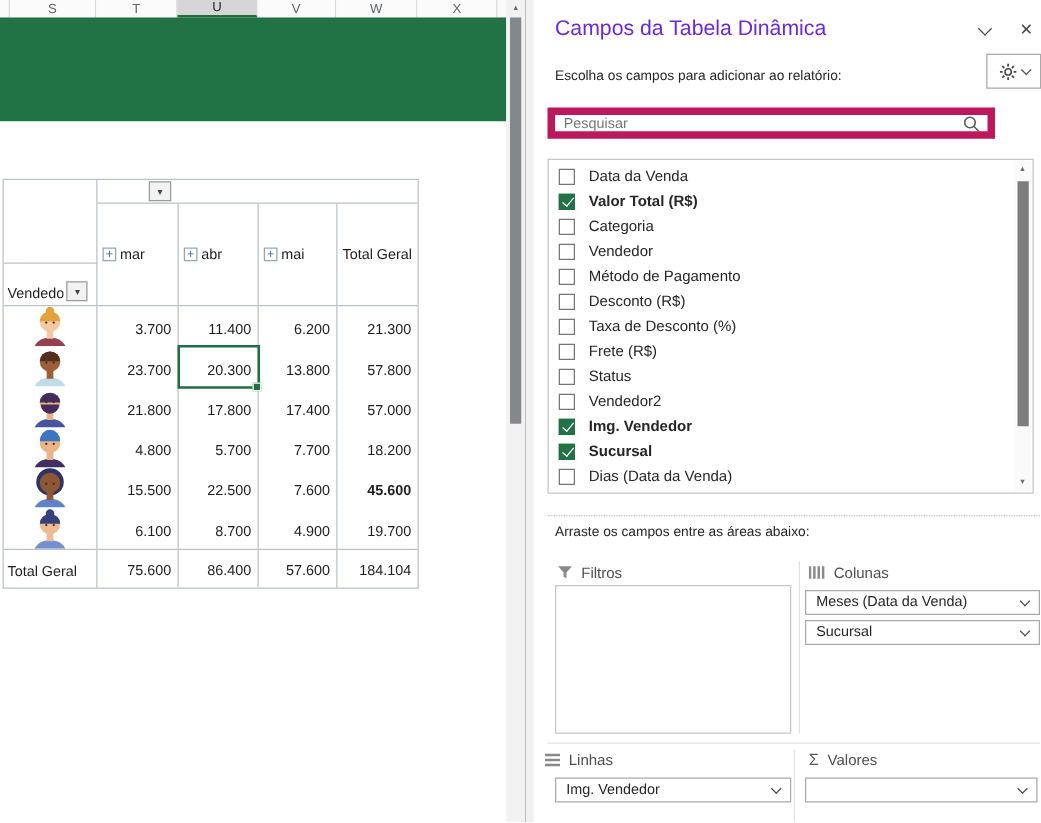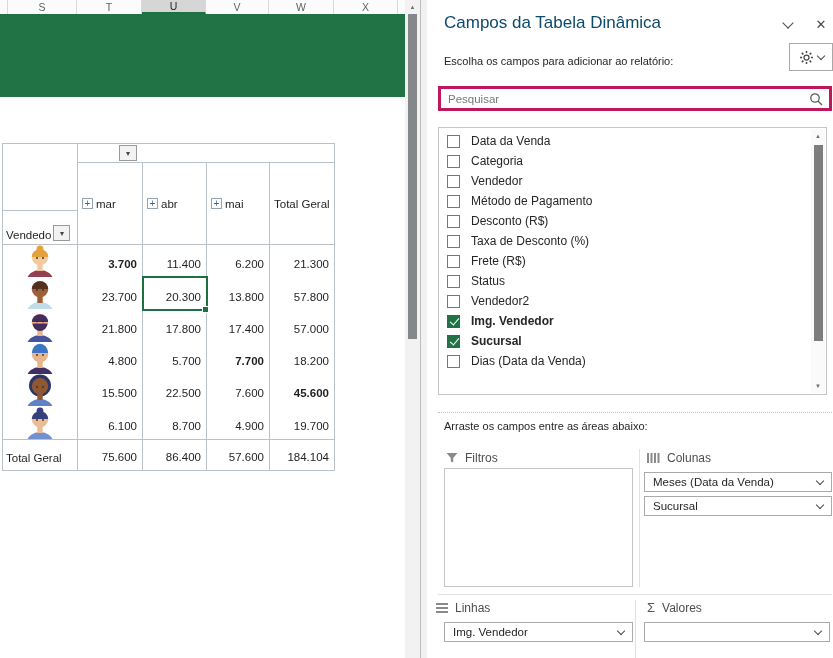--- a/index.html
+++ b/index.html
@@ -37,29 +37,29 @@
   .vendedo-label{overflow:hidden;white-space:nowrap;}
 
   
   .vscroll{position:absolute;left:405px;top:0;width:15px;height:658px;background:#f2f2f2;}
   .vscroll .arrow{position:absolute;left:0;width:15px;height:13px;display:flex;align-items:center;justify-content:center;font-size:6px;color:#6f6f6f;}
   .vscroll .thumb{position:absolute;left:3px;top:14px;width:9px;height:325px;background:#84888b;}
 
   
   .panel{position:absolute;left:420px;top:0;width:413px;height:658px;background:#fff;border-left:1px solid #bdbdbd;box-sizing:border-box;}
   .gutter{position:absolute;left:0;top:0;width:6px;height:658px;background:#f1f1f1;}
-  .p-title{position:absolute;left:23px;top:13px;font-size:17px;color:#0c4a6e;}
+  .p-title{position:absolute;left:23px;top:13px;font-size:17px;color:#6d28d9;}
   .iconbtn{position:absolute;display:flex;align-items:center;justify-content:center;color:#494949;cursor:default;}
   .btn-collapse{left:358px;top:17px;width:18px;height:16px;}
   .btn-close{left:390px;top:14px;width:20px;height:20px;font-size:13px;}
   .chev{width:7px;height:7px;border-right:1.5px solid #4a4a4a;border-bottom:1.5px solid #4a4a4a;transform:rotate(45deg);margin-top:-4px;}
   .p-sub{position:absolute;left:23px;top:55px;font-size:11px;color:#262626;}
   .gearbtn{position:absolute;left:368px;top:43px;width:44px;height:28px;box-sizing:border-box;border:1px solid #a8a8a8;background:#fff;display:flex;align-items:center;justify-content:center;gap:4px;}
   .chev-s{width:5px;height:5px;border-right:1.2px solid #4a4a4a;border-bottom:1.2px solid #4a4a4a;transform:rotate(45deg);margin-top:-2px;}
-  .search{position:absolute;left:17px;top:86px;width:394px;height:25px;box-sizing:border-box;border:3px solid #be185d;background:#fff;display:flex;align-items:center;}
+  .search{position:absolute;left:17px;top:86px;width:358px;height:25px;box-sizing:border-box;border:6px solid #be185d;background:#fff;display:flex;align-items:center;}
   .search input{flex:1;border:none;outline:none;font-family:inherit;font-size:11.5px;color:#333;padding:0 4px 0 7px;background:transparent;}
   .search input::placeholder{color:#777;}
   .search svg{flex:0 0 auto;margin-right:6px;}
 
   .fieldlist{position:absolute;left:17px;top:127px;width:389px;height:268px;box-sizing:border-box;border:1px solid #c6c6c6;background:#fff;padding-top:3px;overflow:hidden;}
   .field{height:20px;display:flex;align-items:center;padding-left:8px;gap:11px;font-size:12px;color:#262626;}
   .field.checked .flabel{font-weight:bold;}
   .cb{width:13px;height:13px;box-sizing:border-box;border:1px solid #767676;background:#fff;position:relative;flex:0 0 auto;}
   .cb.on{background:#217346;border-color:#217346;}
   .cb.on::after{content:"";position:absolute;left:3.5px;top:0.5px;width:4px;height:8px;border:solid #fff;border-width:0 1.8px 1.8px 0;transform:rotate(40deg);}
@@ -139,21 +139,21 @@
           <svg width="42" height="32" viewBox="0 0 42 32">
             <ellipse cx="21" cy="35" rx="13" ry="10" fill="#93404f"></ellipse>
             <rect x="18.3" y="18" width="5.4" height="8" fill="#f2c9a0"></rect>
             <circle cx="21" cy="12.3" r="8.2" fill="#f2c9a0"></circle>
             <path d="M12.8 12 a8.2 7.8 0 0 1 16.4 0 Z" fill="#e3a23c"></path>
             <circle cx="21" cy="3.8" r="3.4" fill="#e3a23c"></circle>
             <circle cx="18" cy="13" r=".9" fill="#3a2a23"></circle>
             <circle cx="24" cy="13" r=".9" fill="#3a2a23"></circle>
           </svg>
         </div>
-        <div class="pcell c-val" style="grid-area: 4 / 2 / 5 / 3; font-weight: bold;">3.700</div>
+        <div class="pcell c-val" style="grid-area: 4 / 2 / 5 / 3;">3.700</div>
         <div class="pcell c-val" style="grid-area: 4 / 3 / 5 / 4;">11.400</div>
         <div class="pcell c-val" style="grid-area: 4 / 4 / 5 / 5;">6.200</div>
         <div class="pcell c-val last" style="grid-area: 4 / 5 / 5 / 6;">21.300</div>
         <div class="pcell c-avatar" style="grid-area: 5 / 1 / 6 / 2;">
           <svg width="42" height="32" viewBox="0 0 42 32">
             <ellipse cx="21" cy="35" rx="13" ry="10" fill="#bfdde8"></ellipse>
             <rect x="18.3" y="18" width="5.4" height="8" fill="#9c5f38"></rect>
             <circle cx="21" cy="12.3" r="8.2" fill="#9c5f38"></circle>
             <path d="M12.8 12 a8.2 7.8 0 0 1 16.4 0 Z" fill="#53301d"></path>
             <circle cx="18" cy="13" r=".9" fill="#3a2a23"></circle>
@@ -184,21 +184,21 @@
             <ellipse cx="21" cy="35" rx="13" ry="10" fill="#3f2f63"></ellipse>
             <rect x="18.3" y="18" width="5.4" height="8" fill="#e9b488"></rect>
             <circle cx="21" cy="12.3" r="8.2" fill="#e9b488"></circle>
             <path d="M12.8 11 a8.2 9.2 0 0 1 16.4 0 Z" fill="#3c76c2"></path>
             <circle cx="18" cy="13" r=".9" fill="#3a2a23"></circle>
             <circle cx="24" cy="13" r=".9" fill="#3a2a23"></circle>
           </svg>
         </div>
         <div class="pcell c-val" style="grid-area: 7 / 2 / 8 / 3;">4.800</div>
         <div class="pcell c-val" style="grid-area: 7 / 3 / 8 / 4;">5.700</div>
-        <div class="pcell c-val" style="grid-area: 7 / 4 / 8 / 5; font-weight: bold;">7.700</div>
+        <div class="pcell c-val" style="grid-area: 7 / 4 / 8 / 5;">7.700</div>
         <div class="pcell c-val last" style="grid-area: 7 / 5 / 8 / 6;">18.200</div>
         <div class="pcell c-avatar" style="grid-area: 8 / 1 / 9 / 2;">
           <svg width="42" height="32" viewBox="0 0 42 32">
             <circle cx="21" cy="11.5" r="11" fill="#2c3563"></circle>
             <ellipse cx="21" cy="35" rx="13" ry="10" fill="#5f83c6"></ellipse>
             <rect x="18.3" y="18" width="5.4" height="8" fill="#8f5733"></rect>
             <circle cx="21" cy="12.3" r="8.2" fill="#8f5733"></circle>
             <circle cx="18" cy="13" r=".9" fill="#3a2a23"></circle>
             <circle cx="24" cy="13" r=".9" fill="#3a2a23"></circle>
           </svg>
@@ -269,20 +269,24 @@
           <line x1="9.2" y1="9.2" x2="13" y2="13"></line>
       </svg>
     </div>
 
     <div class="fieldlist">
       <div>
           <div class="field">
             <span class="cb"></span>
             <span class="flabel">Data da Venda</span>
           </div>
+          <div class="field checked">
+            <span class="cb on"></span>
+            <span class="flabel">Valor Total (R$)</span>
+          </div>
           <div class="field">
             <span class="cb"></span>
             <span class="flabel">Categoria</span>
           </div>
           <div class="field">
             <span class="cb"></span>
             <span class="flabel">Vendedor</span>
           </div>
           <div class="field">
             <span class="cb"></span>

